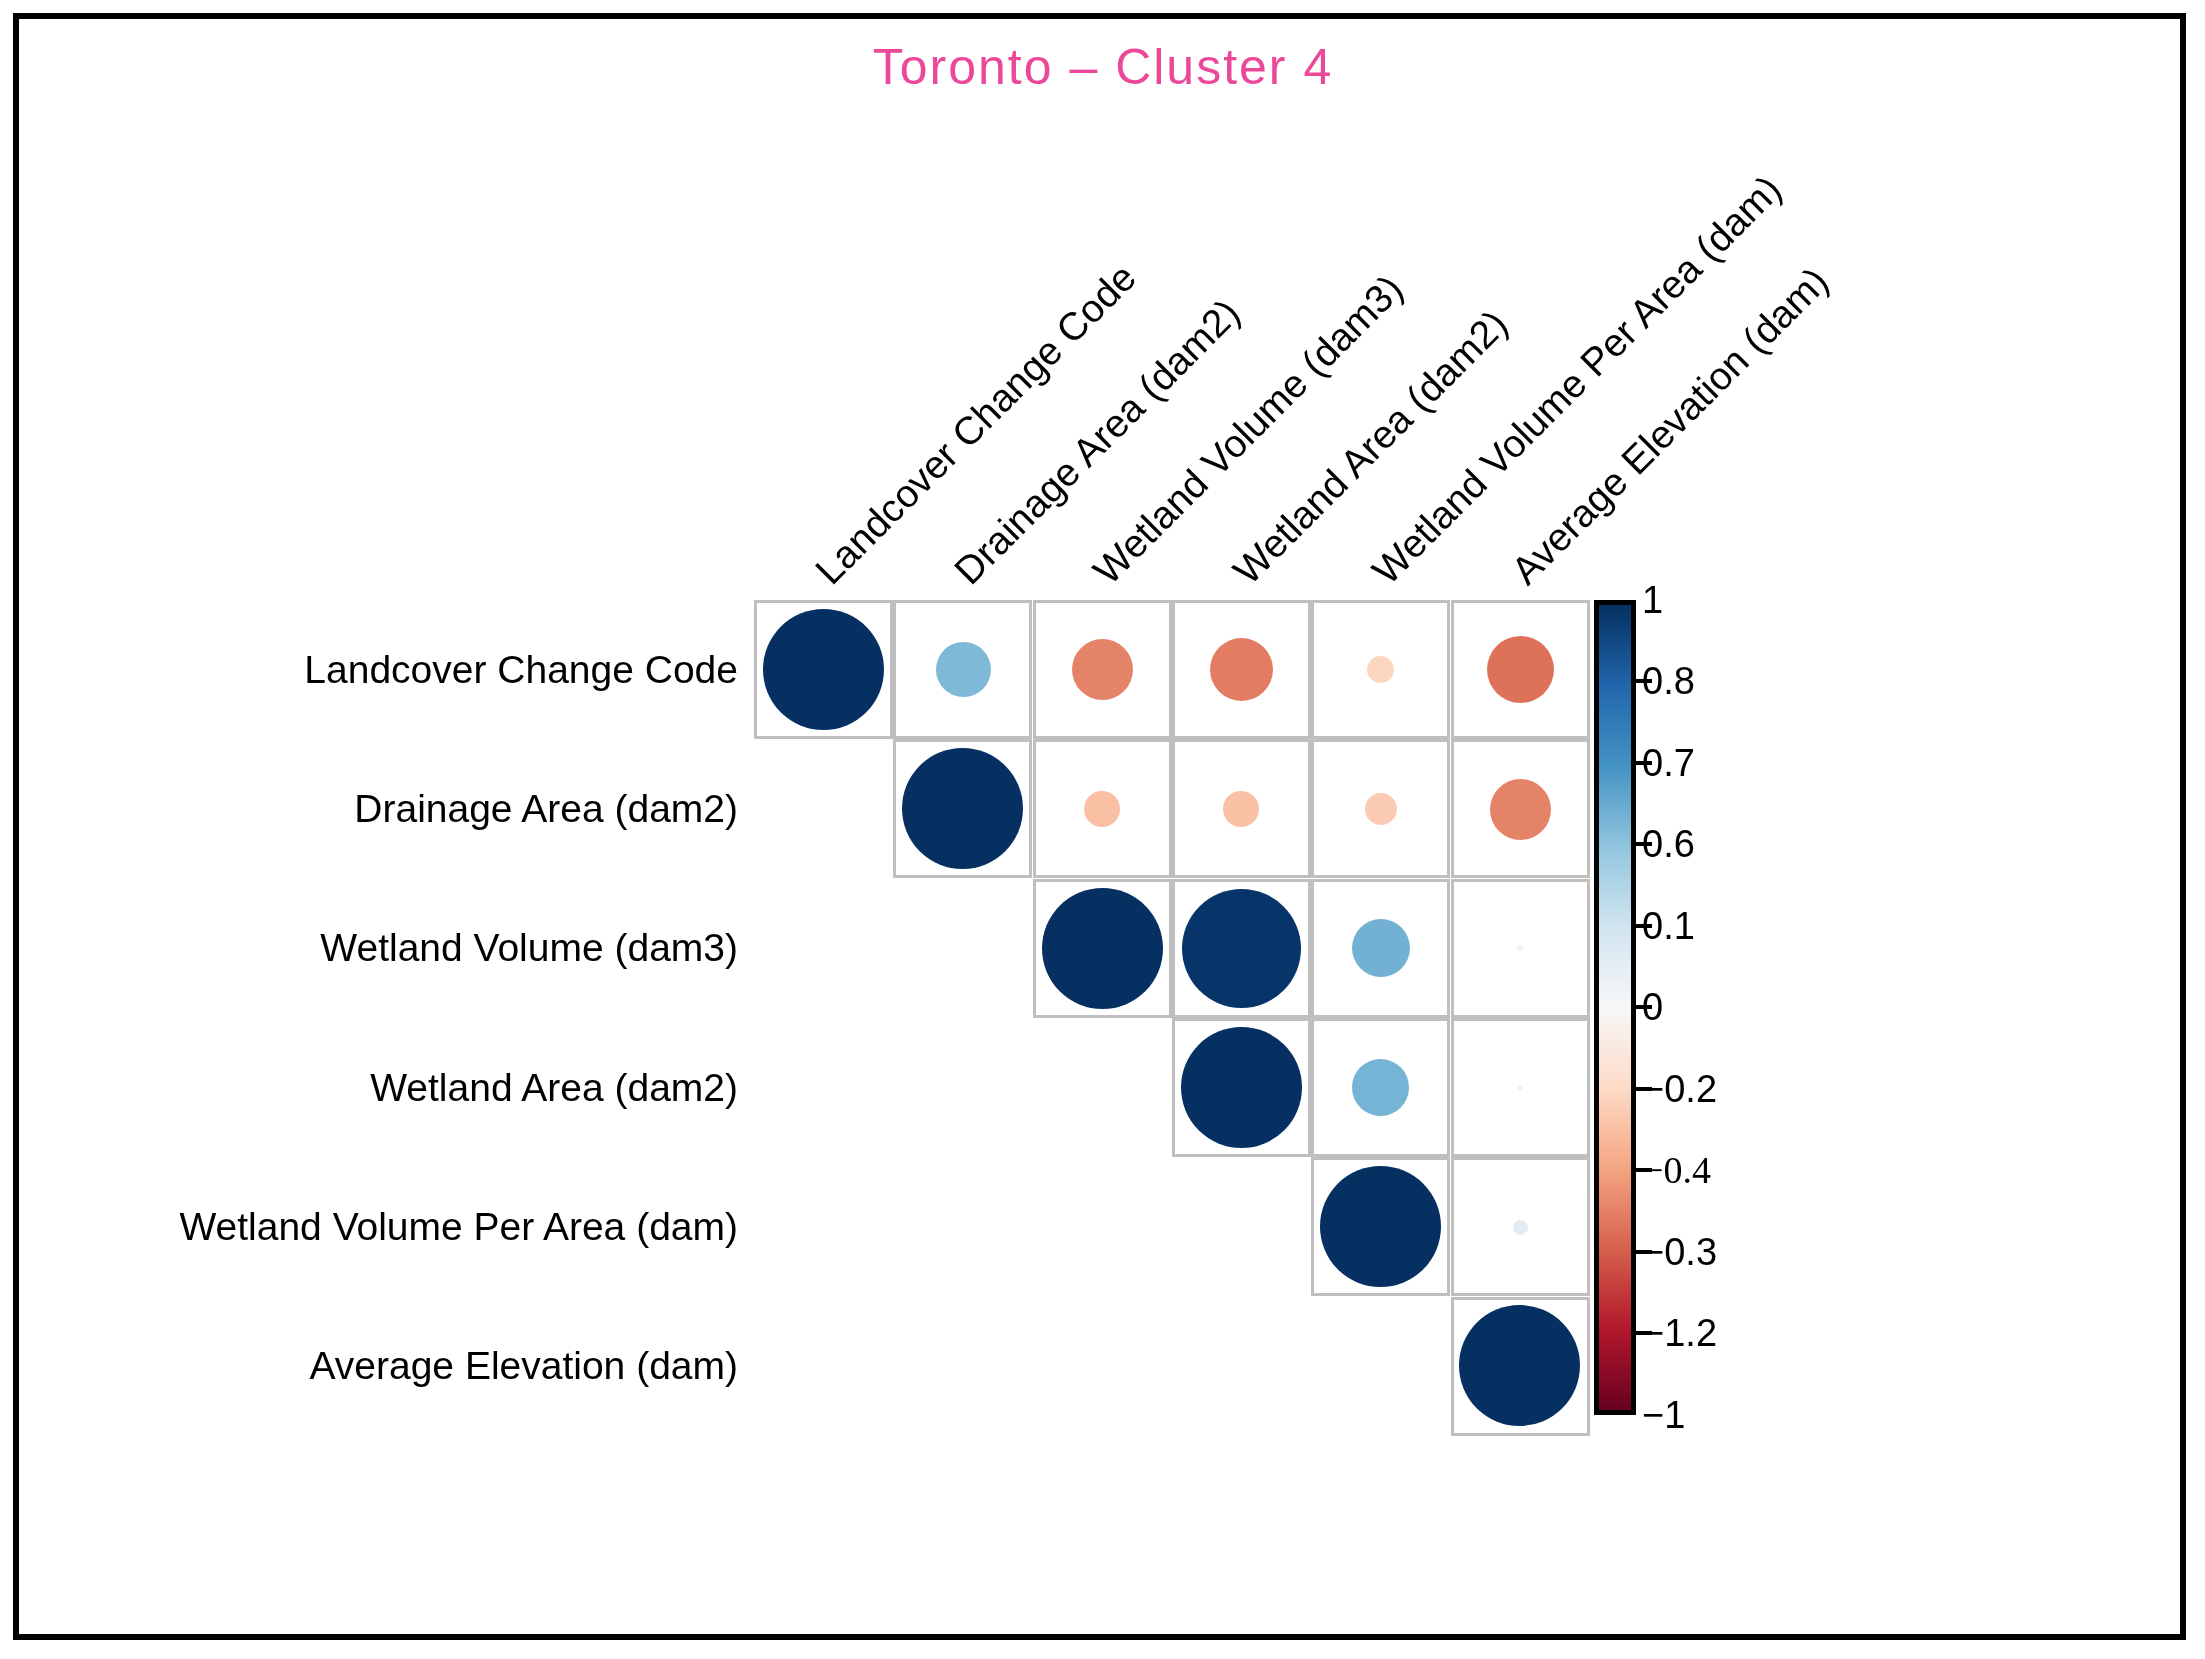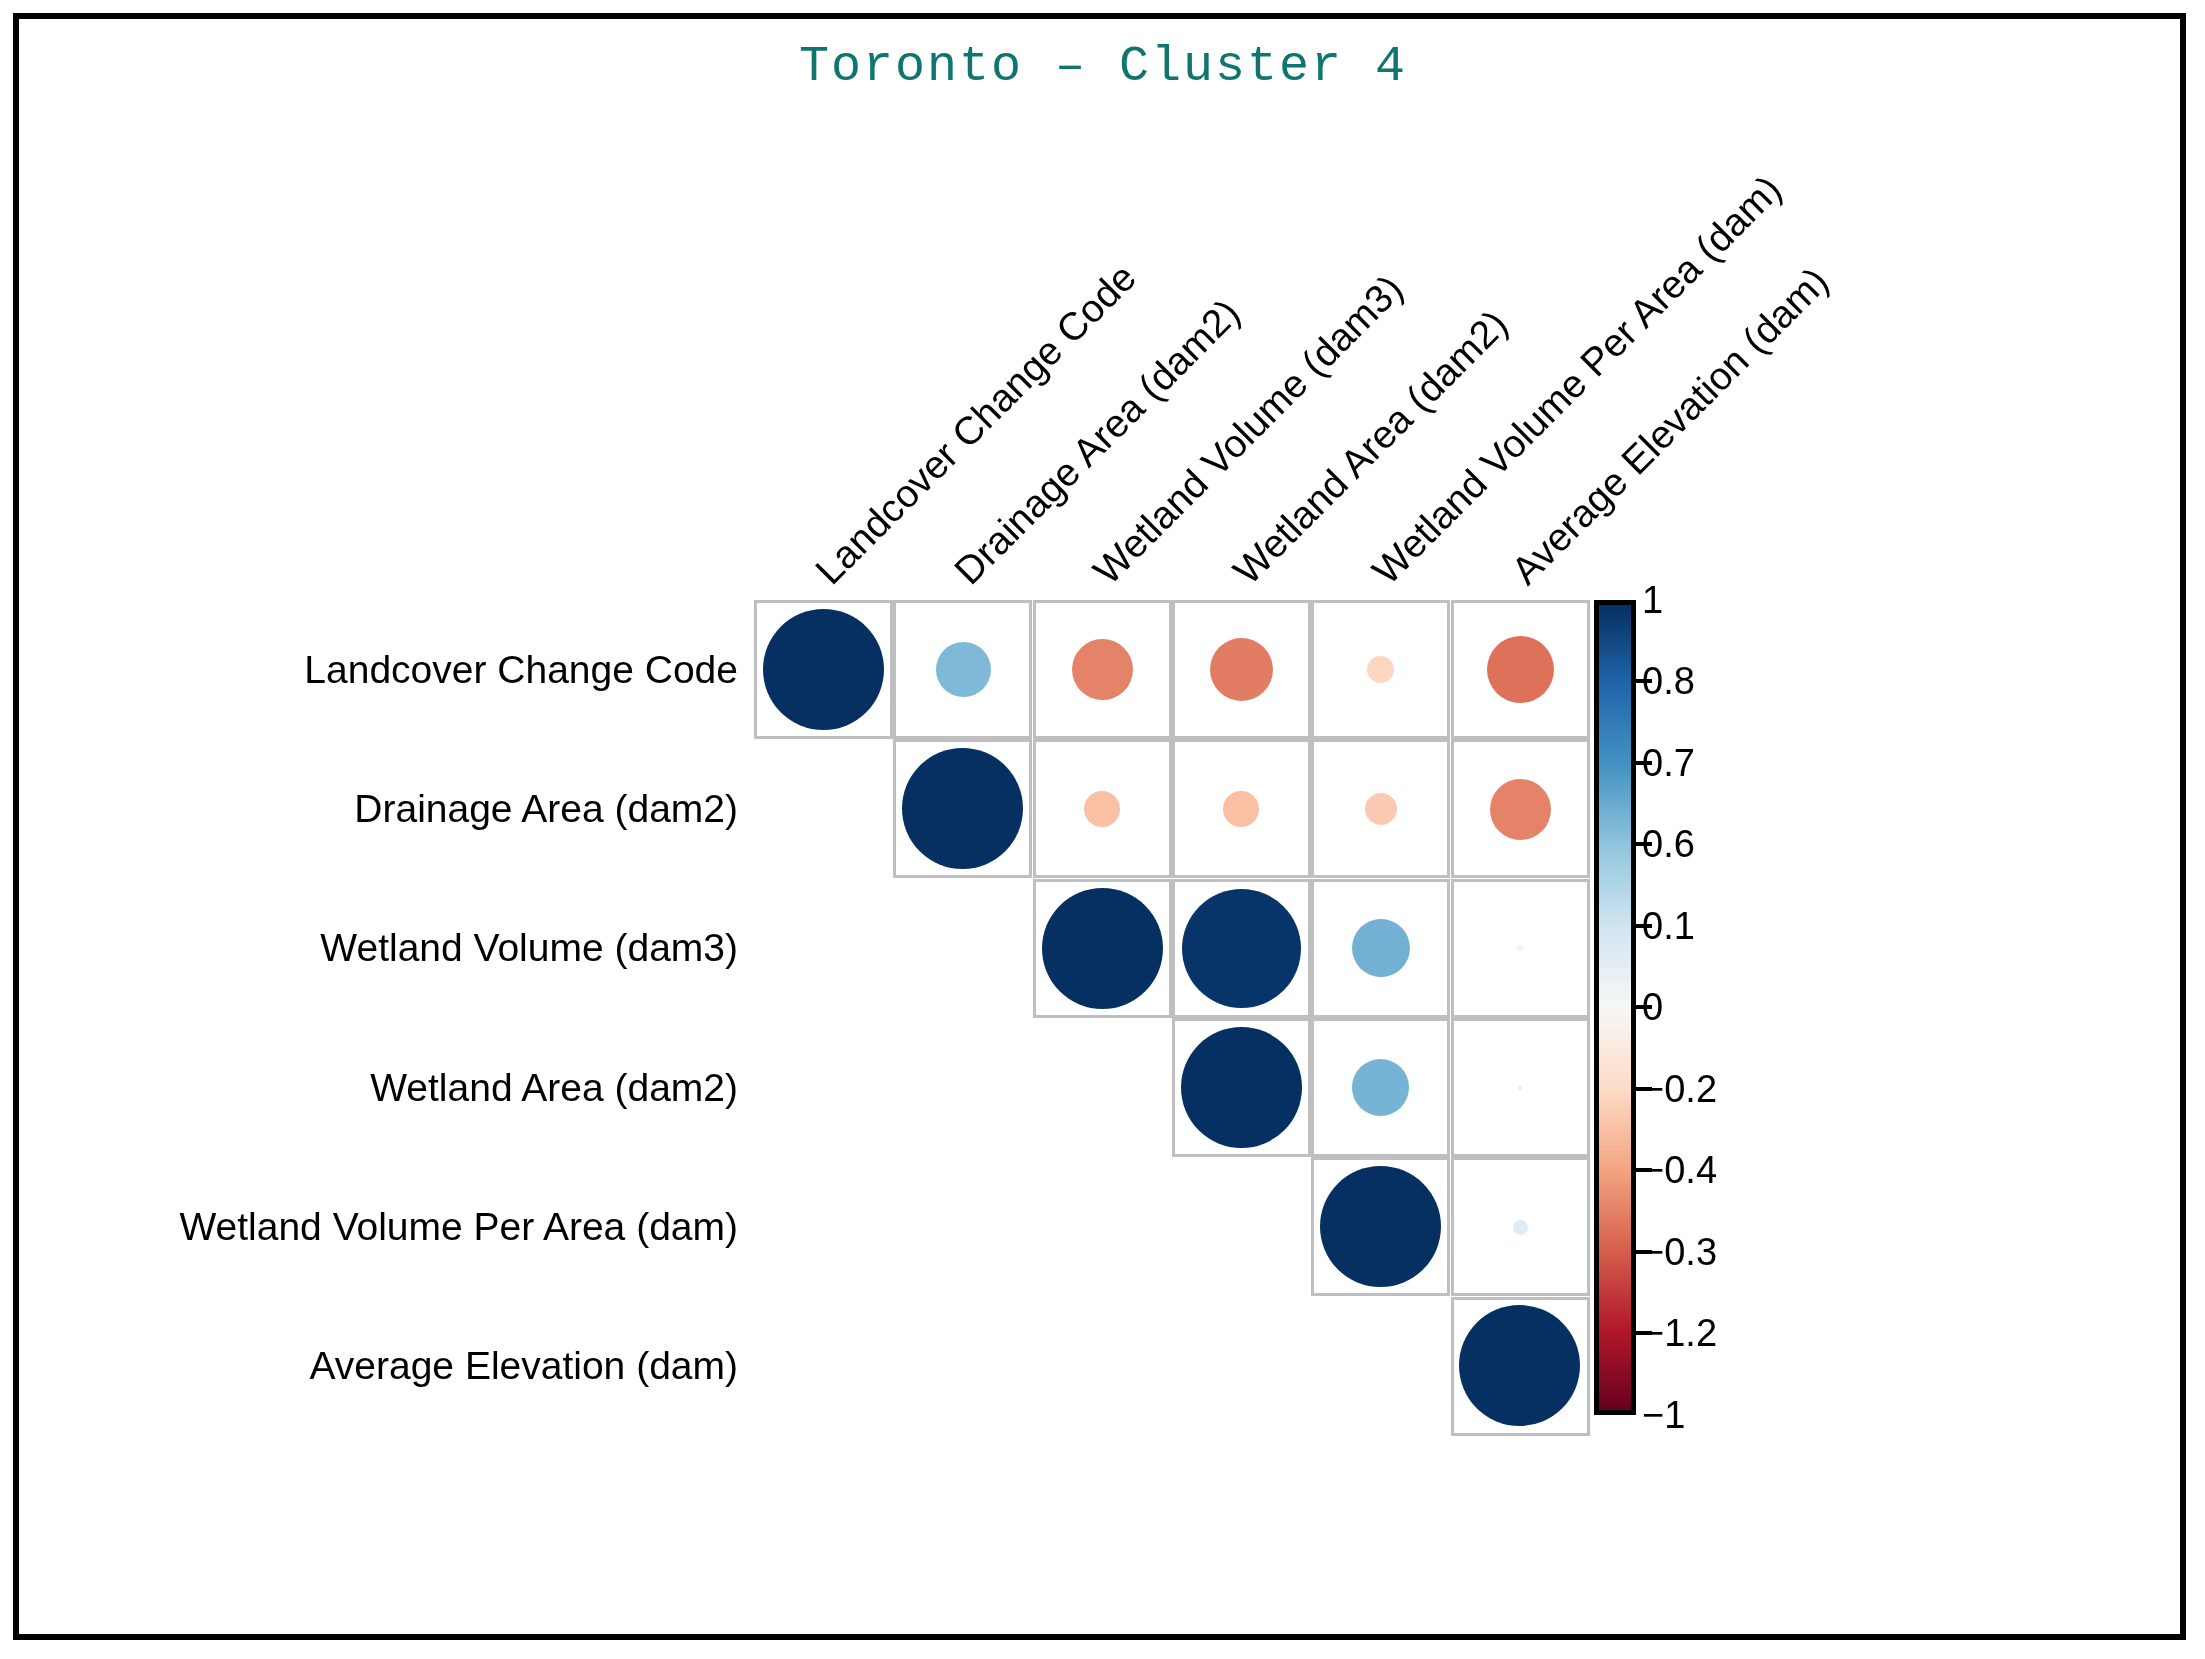--- a/index.html
+++ b/index.html
@@ -2,21 +2,21 @@
 <html><head>
 <meta charset="utf-8">
 <style>
   html,body{margin:0;padding:0;background:#ffffff;}
   body{width:2206px;height:1660px;overflow:hidden;
        font-family:"Liberation Sans", sans-serif;}
   #figure{position:absolute;left:0;top:0;width:2206px;height:1660px;background:#fff;}
   #outer-border{position:absolute;left:13px;top:13px;width:2173px;height:1627px;
                 border:6px solid #000;box-sizing:border-box;}
   #title{position:absolute;left:0;top:38px;width:2206px;text-align:center;
-         font-family:Liberation Mono, monospace;font-size:50px;color:#0f766e;
+         font-family:Liberation Sans, sans-serif;font-size:50px;color:#ec4899;
          letter-spacing:2px;white-space:nowrap;}
   #plot{position:absolute;left:754px;top:600px;width:836px;height:836px;}
   .cell{position:absolute;box-sizing:border-box;border:3px solid #bfbfbf;}
   .dot{position:absolute;border-radius:50%;}
   .rowlab{position:absolute;text-align:right;font-size:39px;color:#000;
           white-space:nowrap;line-height:1;}
   .collab{position:absolute;font-size:39px;color:#000;white-space:nowrap;
           transform-origin:left bottom;transform:rotate(-45deg);line-height:1;}
   #cbar{position:absolute;left:1594px;top:600px;width:42px;height:815px;
         border:5px solid #000;box-sizing:border-box;}
@@ -106,21 +106,21 @@
       <div class="ctick" style="top: 763px;">0.7</div>
       <div class="ctickmark" style="top: 761px;"></div>
       <div class="ctick" style="top: 844px;">0.6</div>
       <div class="ctickmark" style="top: 842px;"></div>
       <div class="ctick" style="top: 926px;">0.1</div>
       <div class="ctickmark" style="top: 924px;"></div>
       <div class="ctick" style="top: 1007px;">0</div>
       <div class="ctickmark" style="top: 1005px;"></div>
       <div class="ctick" style="top: 1089px;">−0.2</div>
       <div class="ctickmark" style="top: 1087px;"></div>
-      <div class="ctick" style="top: 1170px;">−0.4</div>
+      <div class="ctick" style="top: 1170px; font-family: Liberation Serif, serif;">−0.4</div>
       <div class="ctickmark" style="top: 1168px;"></div>
       <div class="ctick" style="top: 1252px;">−0.3</div>
       <div class="ctickmark" style="top: 1250px;"></div>
       <div class="ctick" style="top: 1333px;">−1.2</div>
       <div class="ctickmark" style="top: 1331px;"></div>
       <div class="ctick" style="top: 1415px;">−1</div>
     </div>
 
 </div>
 

